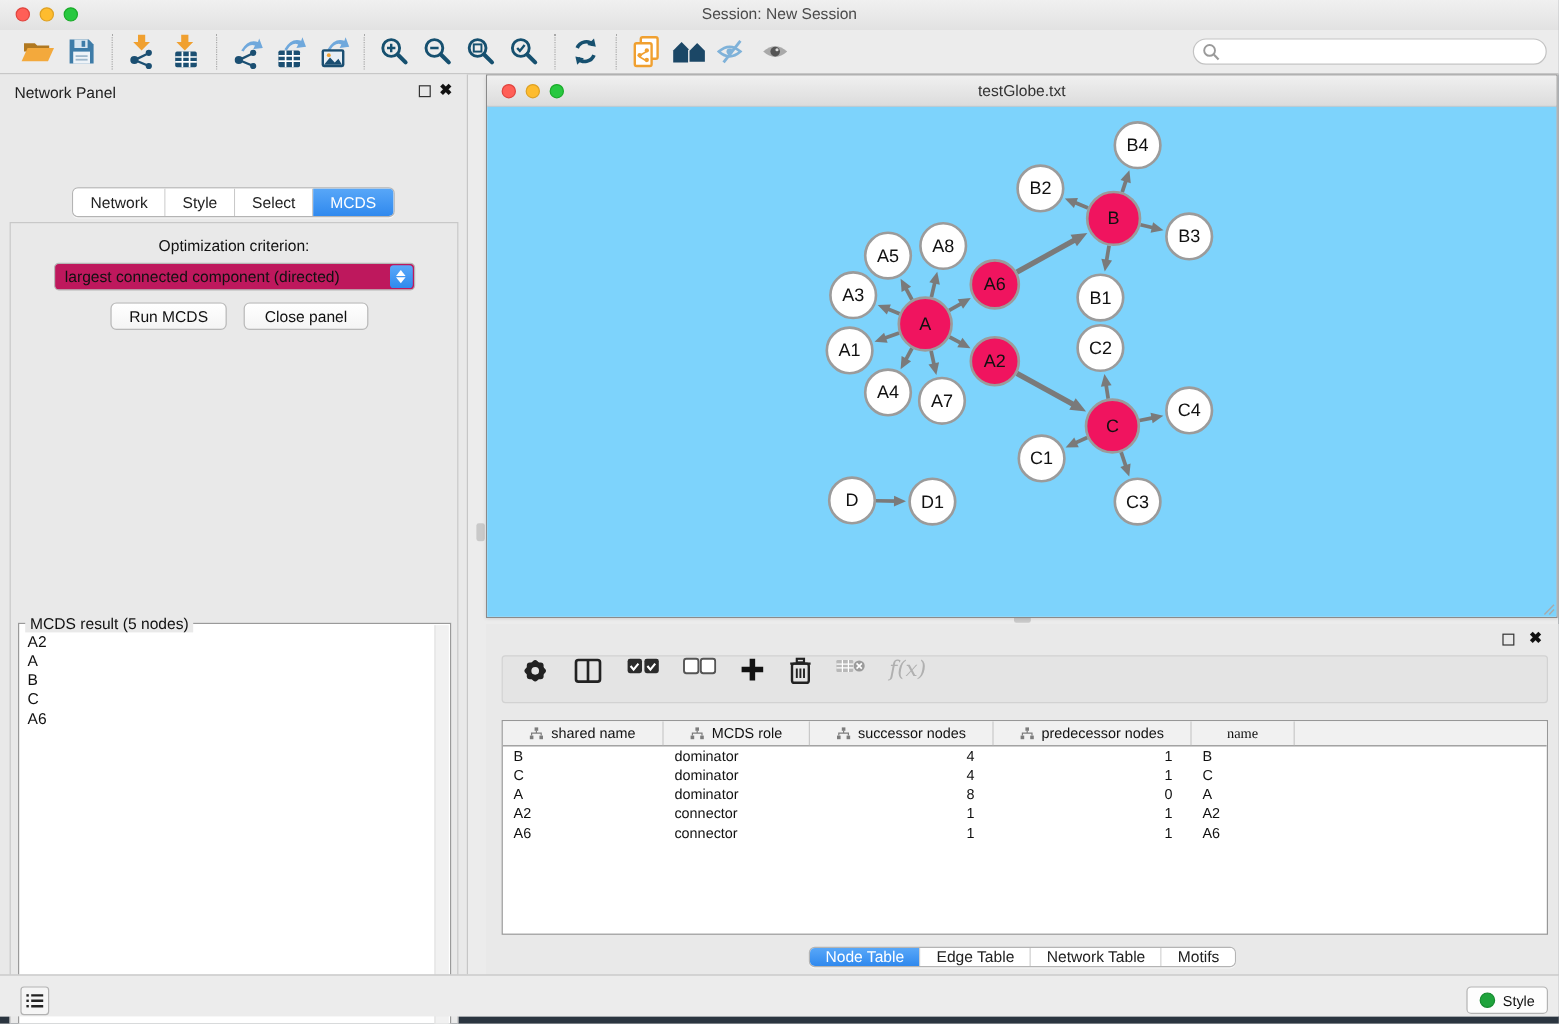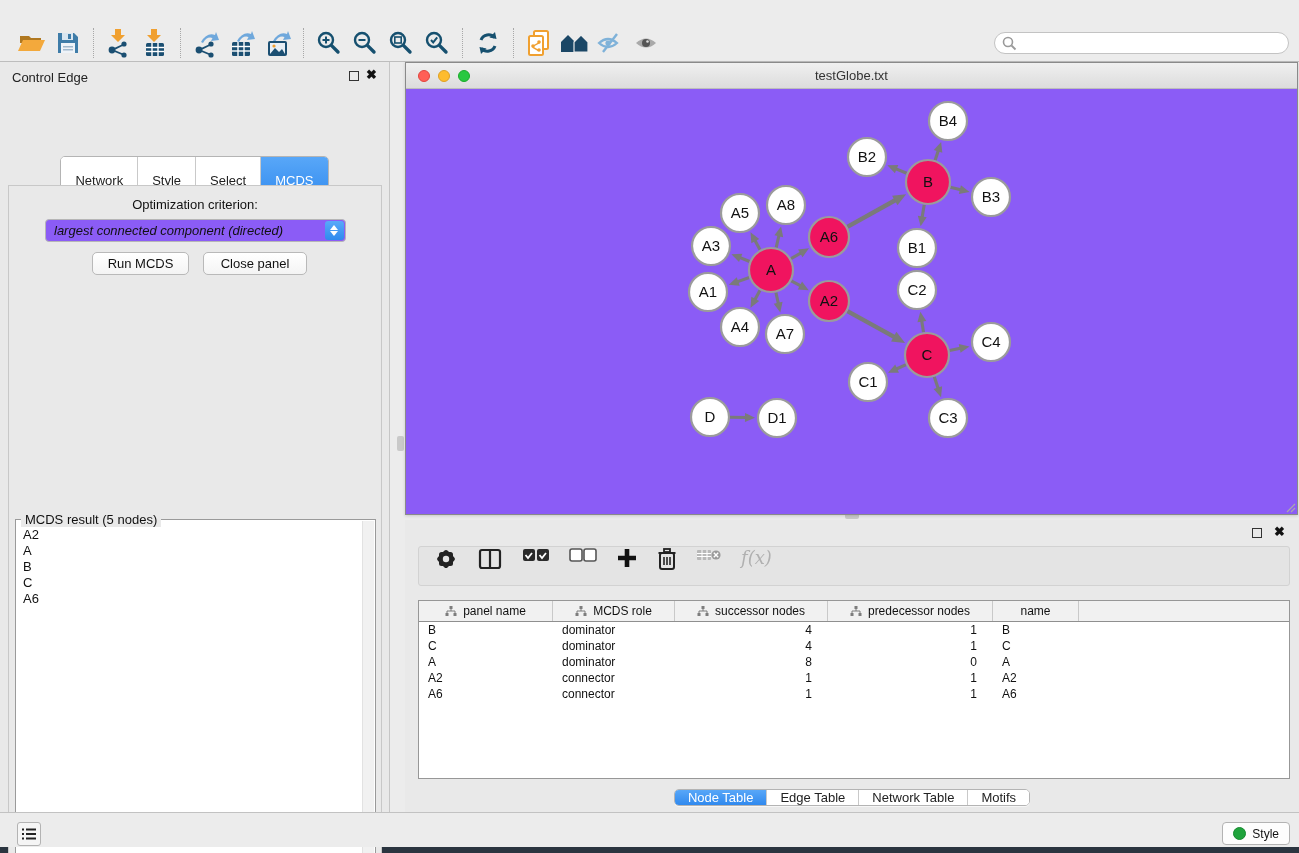--- a/index.html
+++ b/index.html
@@ -26,46 +26,46 @@
   .searchbox input { position:absolute; left:26px; top:1px; right:8px; height:18px; border:none; outline:none; font-size:12px; background:transparent; width:255px; }
 
   
   .left-panel { position:absolute; left:0; top:62px; width:390px; height:750px; background:#e9e9e9; border-right:1px solid #c6c6c6; }
   .panel-title-row { position:relative; height:28px; }
   .panel-title-row .ptitle { position:absolute; left:12px; top:8px; font-size:13px; color:#222; }
   .float-btn { position:absolute; top:9px; width:10px; height:10px; border:1.5px solid #333; background:transparent; }
   .close-btn { position:absolute; top:6px; font-size:13px; font-weight:bold; color:#111; background:none; border:none; line-height:1; }
   .seg-tabs { position:absolute; left:0; right:0; display:flex; justify-content:center; }
   .seg { display:inline-flex; border:1px solid #b4b4b4; border-radius:5px; overflow:hidden; background:#fff; box-shadow:0 1px 0 rgba(255,255,255,.6); }
-  .seg button { border:none; background:#fff; font-size:13px; color:#222; padding:16px 14px; border-right:1px solid #c9c9c9; }
+  .seg button { border:none; background:#fff; font-size:13px; color:#222; padding:4px 14px; border-right:1px solid #c9c9c9; }
   .seg button:last-child { border-right:none; }
   .seg button.active { background:linear-gradient(#58a7f8,#3089ee); color:#fff; }
   .cp-tabs { top:94px; }
   .cp-box { position:absolute; left:8px; top:123px; width:374px; height:678px; border:1px solid #c8c8c8; background:#e9e9e9; }
   .opt-label { position:absolute; top:11px; left:0; right:0; text-align:center; font-size:13px; color:#111; }
-  .dropdown { position:absolute; left:36px; top:33px; width:301px; height:23px; background:#8b5cf6; border:1px solid #b6b6b6; border-radius:4px;font-style:italic; }
+  .dropdown { position:absolute; left:36px; top:33px; width:301px; height:23px; background:#be185d; border:1px solid #b6b6b6; border-radius:4px; }
   .dropdown .val { position:absolute; left:8px; top:3px; font-size:13px; color:#111; white-space:nowrap; }
   .dropdown .stepper { position:absolute; right:1px; top:1px; width:19px; height:19px; border-radius:3px; background:linear-gradient(#5aa9f9,#2f8aee); }
   .dropdown .stepper .up { position:absolute; left:5px; top:4px; width:0; height:0; border-left:4.5px solid transparent; border-right:4.5px solid transparent; border-bottom:5px solid #fff; }
   .dropdown .stepper .dn { position:absolute; left:5px; bottom:4px; width:0; height:0; border-left:4.5px solid transparent; border-right:4.5px solid transparent; border-top:5px solid #fff; }
   .cp-btn { position:absolute; top:66px; height:23px; background:linear-gradient(#ffffff,#f4f4f4); border:1px solid #b9b9b9; border-radius:5px; font-size:13px; color:#111; }
   .run-btn { left:83px; width:97px; }
   .closep-btn { left:194px; width:104px; }
   .result-box { position:absolute; left:6px; top:333px; width:361px; height:339px; border:1px solid #9a9a9a; background:#fff; }
   .result-box .legend { position:absolute; top:-8px; left:5px; background:#e9e9e9; padding:0 4px; font-size:13px; color:#111; }
   .result-list { list-style:none; padding:7px 0 0 7px; }
   .result-list li { font-size:13px; color:#111; line-height:16px; }
   .result-scroll { position:absolute; right:1px; top:1px; bottom:1px; width:12px; background:#f1f1f1; border-left:1px solid #e2e2e2; }
 
   
   .net-frame { position:absolute; left:405px; top:62px; width:893px; height:453px; border:1px solid #8a8a8a; background:#fff; box-shadow:0 1px 3px rgba(0,0,0,.15); }
   .net-titlebar { position:absolute; left:0; top:0; right:0; height:26px; background:linear-gradient(#f0f0f0,#dcdcdc); border-bottom:1px solid #bdbdbd; }
   .net-titlebar .lights { left:12px; top:7px; }
   .net-titlebar .title { position:absolute; left:0; right:0; top:5px; text-align:center; font-size:13px; color:#333; }
-  .net-canvas { position:absolute; left:0; top:26px; right:0; bottom:0; background:#8b5cf6; }
+  .net-canvas { position:absolute; left:0; top:26px; right:0; bottom:0; background:#7dd3fc; }
   .net-canvas svg { display:block; }
   .resize-grip { position:absolute; right:1px; bottom:1px; }
   .vsplit-handle { position:absolute; left:397px; top:436px; width:7px; height:15px; background:#c9c9c9; border-radius:2px; }
   .hsplit-handle { position:absolute; left:845px; top:512px; width:14px; height:7px; background:#c9c9c9; border-radius:2px; }
 
   
   .table-panel { position:absolute; left:405px; top:520px; width:894px; height:292px; background:#e9e9e9; }
   .table-panel .ptitle { position:absolute; left:14px; top:6px; font-size:13px; color:#222;margin-top:42px; }
   .tp-toolbar { position:absolute; left:13px; right:9px; top:26px; height:40px; background:#e4e4e4; border:1px solid #d2d2d2; border-radius:3px; display:flex; align-items:flex-start; gap:19px; padding-left:15px; }
   .tpi { border:none; background:none; padding:0; display:flex; align-items:center; }
@@ -82,20 +82,28 @@
   .statusbar { position:absolute; left:0; top:812px; width:100%; height:35px; background:#ececec; border-top:1px solid #c2c2c2; }
   .list-btn { position:absolute; left:17px; top:9px; width:24px; height:24px; background:#f5f5f5; border:1px solid #b3b3b3; border-radius:3px; display:flex; align-items:center; justify-content:center; }
   .memory-btn { position:absolute; right:9px; top:9px; height:23px; background:#fdfdfd; border:1px solid #b3b3b3; border-radius:4px; display:flex; align-items:center; gap:6px; padding:0 10px; font-size:12px; color:#111; }
   .memory-dot { width:13px; height:13px; border-radius:50%; background:#1fa33c; border:1px solid #168a2f; }
 </style>
 </head>
 <body>
 
 <div class="app">
 
+  <div class="titlebar">
+    <div class="lights">
+      <span class="light red"></span>
+      <span class="light yellow"></span>
+      <span class="light green"></span>
+    </div>
+    <div class="title">Session: New Session</div>
+  </div>
 
   <div class="toolbar">
     <div style="width:14px"></div>
     <button class="tb">
       <svg width="30" height="26" viewBox="0 0 30 26">
         <path d="M3 6 h9 l2 2 h10 v5 H3z" fill="#b07820"></path>
         <path d="M1 21 l5 -11 h22 l-5 11z" fill="#f3a93c"></path>
       </svg>
     </button>
     <button class="tb">
@@ -245,21 +253,21 @@
       <svg class="mag" width="15" height="15" viewBox="0 0 15 15">
         <circle cx="6" cy="6" r="4.5" fill="none" stroke="#9a9a9a" stroke-width="1.6"></circle>
         <line x1="9.5" y1="9.5" x2="13.5" y2="13.5" stroke="#9a9a9a" stroke-width="1.8"></line>
       </svg>
       <input value="" placeholder="" style="">
     </div>
   </div>
 
   <div class="left-panel">
     <div class="panel-title-row">
-      <span class="ptitle">Control Edge</span>
+      <span class="ptitle">Network Panel</span>
       <button class="float-btn" style="right:30px"></button>
       <button class="close-btn" style="right:12px">✖</button>
     </div>
     <div class="seg-tabs cp-tabs">
       <div class="seg">
         <button>Network</button>
         <button>Style</button>
         <button>Select</button>
         <button class="active">MCDS</button>
       </div>
@@ -461,21 +469,21 @@
 
     <div class="tbl">
       <div class="tbl-head" id="tbl-head">
           <div class="th" style="width: 134px;">
             <svg width="12" height="11" viewBox="0 0 12 11">
               <rect x="4.5" y="0" width="3" height="3" fill="#7d7d7d"></rect>
               <rect x="0.5" y="7" width="3" height="3" fill="#7d7d7d"></rect>
               <rect x="8.5" y="7" width="3" height="3" fill="#7d7d7d"></rect>
               <path d="M6 3 V5 M2 7 V5 H10 V7" fill="none" stroke="#7d7d7d" stroke-width="1"></path>
             </svg>
-            <span>panel name</span>
+            <span>shared name</span>
           </div>
           <div class="th" style="width: 122px;">
             <svg width="12" height="11" viewBox="0 0 12 11">
               <rect x="4.5" y="0" width="3" height="3" fill="#7d7d7d"></rect>
               <rect x="0.5" y="7" width="3" height="3" fill="#7d7d7d"></rect>
               <rect x="8.5" y="7" width="3" height="3" fill="#7d7d7d"></rect>
               <path d="M6 3 V5 M2 7 V5 H10 V7" fill="none" stroke="#7d7d7d" stroke-width="1"></path>
             </svg>
             <span>MCDS role</span>
           </div>
@@ -490,21 +498,21 @@
           </div>
           <div class="th" style="width: 165px;">
             <svg width="12" height="11" viewBox="0 0 12 11">
               <rect x="4.5" y="0" width="3" height="3" fill="#7d7d7d"></rect>
               <rect x="0.5" y="7" width="3" height="3" fill="#7d7d7d"></rect>
               <rect x="8.5" y="7" width="3" height="3" fill="#7d7d7d"></rect>
               <path d="M6 3 V5 M2 7 V5 H10 V7" fill="none" stroke="#7d7d7d" stroke-width="1"></path>
             </svg>
             <span>predecessor nodes</span>
           </div>
-          <div class="th" style="width: 86px;">
+          <div class="th" style="width: 86px; font-family: Liberation Serif, serif;">
             <span>name</span>
           </div>
         </div>
       <div class="tbl-body" id="tbl-body">
           <div class="tr">
             <div class="td" style="width: 134px; text-align: left; padding: 0px 0px 0px 9px;">B</div>
             <div class="td" style="width: 122px; text-align: left; padding: 0px 0px 0px 9px;">dominator</div>
             <div class="td" style="width: 153px; text-align: right; padding: 0px 16px 0px 0px;">4</div>
             <div class="td" style="width: 165px; text-align: right; padding: 0px 16px 0px 0px;">1</div>
             <div class="td" style="width: 86px; text-align: left; padding: 0px 0px 0px 9px;">B</div>

